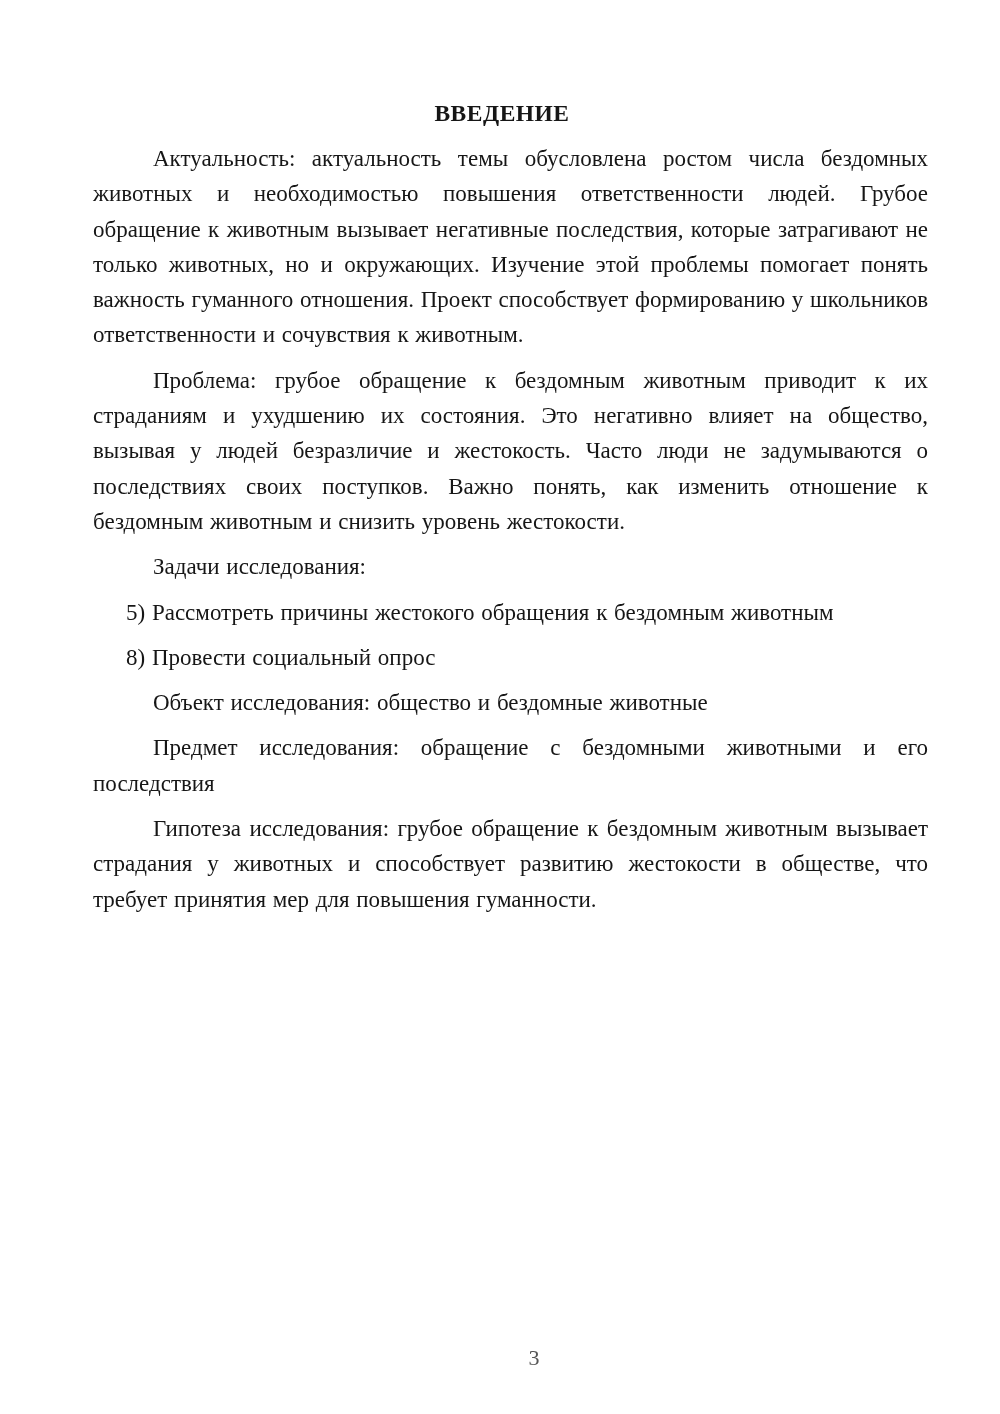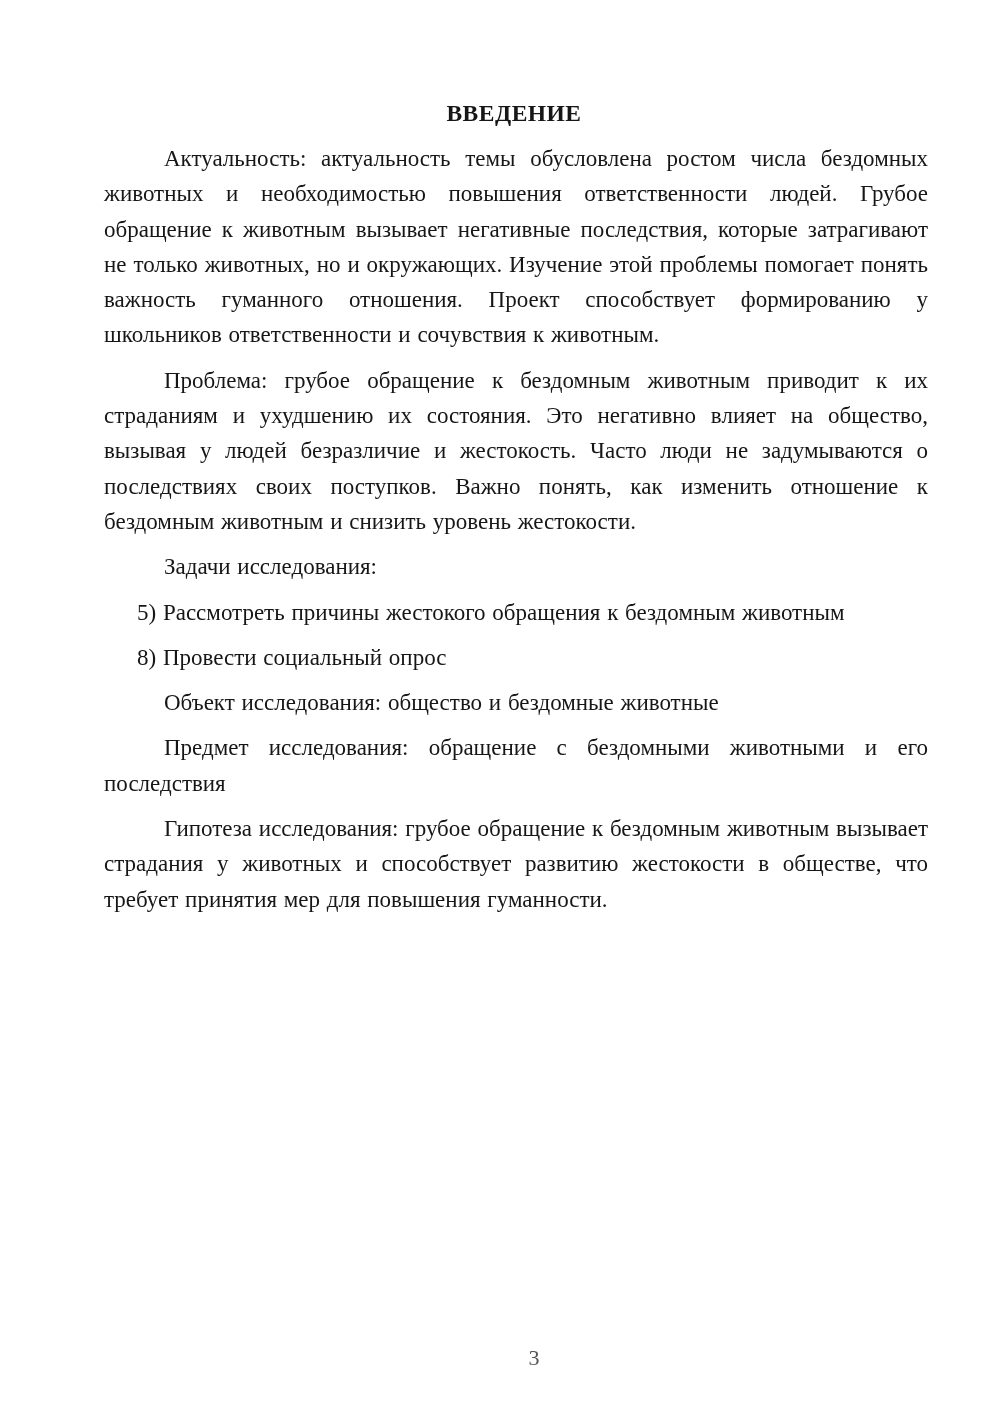--- a/index.html
+++ b/index.html
@@ -6,36 +6,36 @@
     margin: 0;
     padding: 0;
     background: #ffffff;
   }
   .page {
     position: relative;
     box-sizing: border-box;
     width: 1000px;
     height: 1414px;
     background: #ffffff;
-    padding: 96px 72px 0 100px;
+    padding: 96px 72px 0 76px;
     font-family: "Liberation Serif", "DejaVu Serif", serif;
     color: #161616;
     font-size: 23px;
     overflow: hidden;
   }
   .doc-title {
     margin: 0;
     font-size: 23.5px;
     font-weight: bold;
     text-align: center;
     line-height: 35px;
     letter-spacing: 0.5px;
   }
   .para {
-    margin: 10px 0 0 4px;
+    margin: 10px 0 0 17px;
     text-align: justify;
     text-indent: 60px;
     line-height: 35.3px;
     word-spacing: 1px;
   }
   .para.list-item {
     text-indent: 33px;
   }
   .page-number {
     position: absolute;

